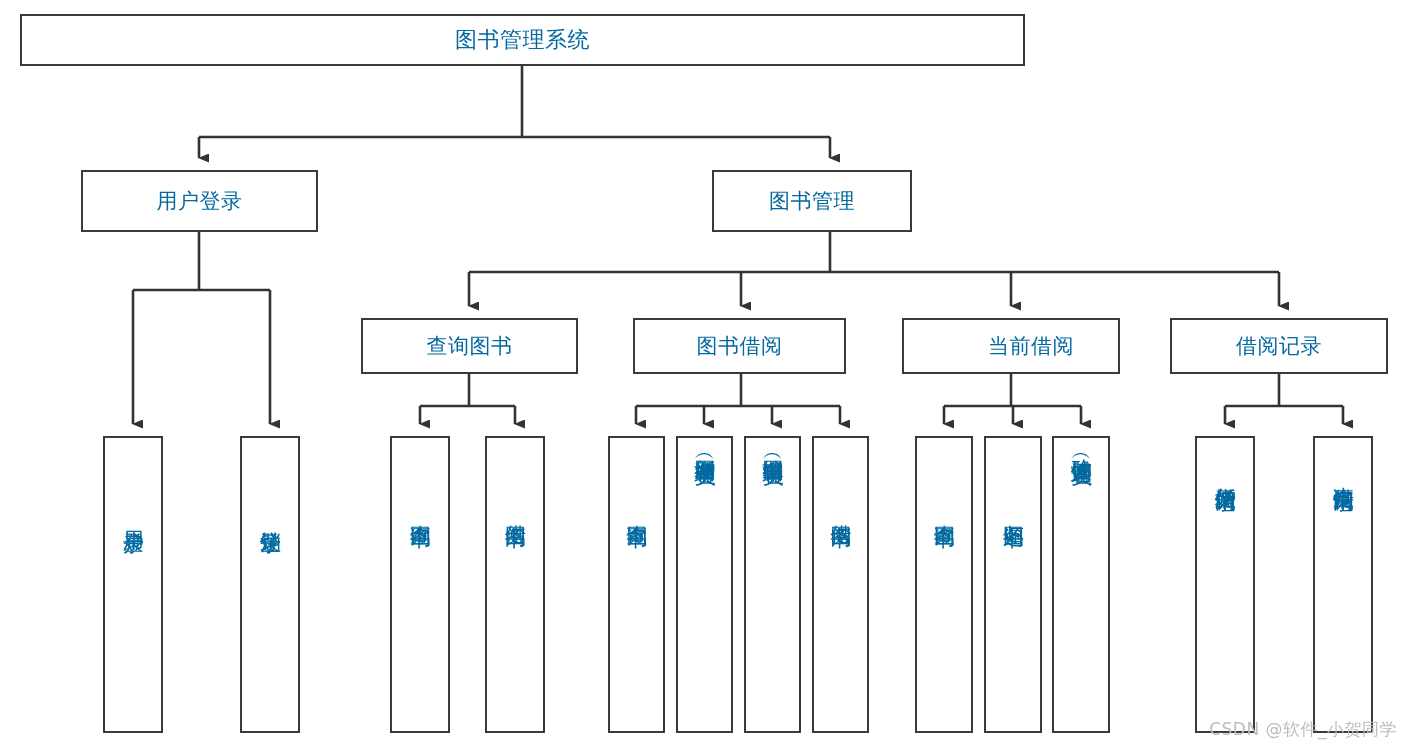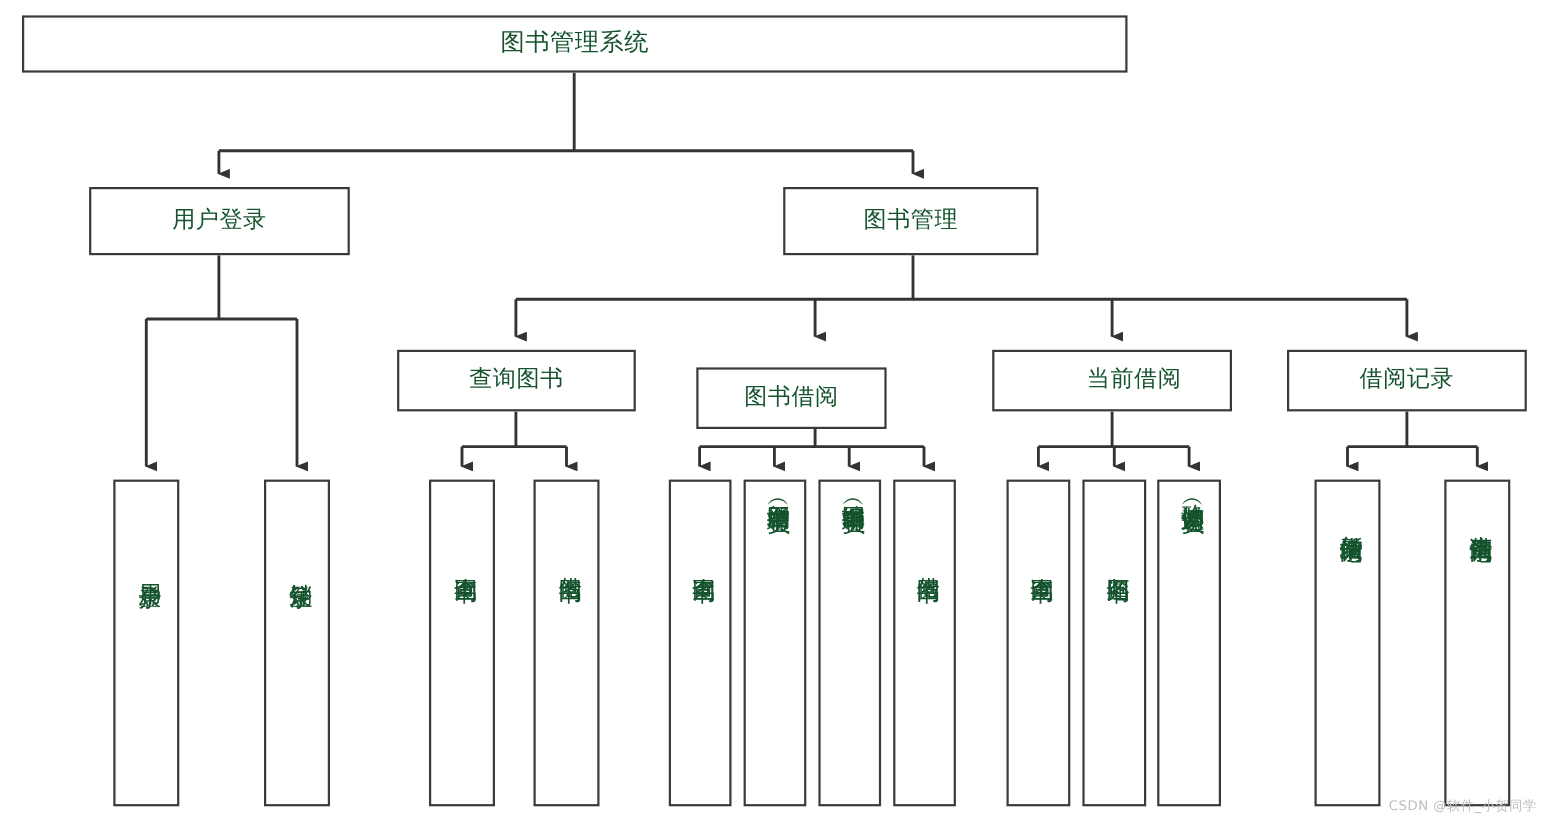--- a/index.html
+++ b/index.html
@@ -26,22 +26,21 @@
     pointer-events: none;
   }
   .node {
     position: absolute;
     box-sizing: border-box;
     background: #ffffff;
     border: 2px solid #3a3a3a;
     display: flex;
     align-items: center;
     justify-content: center;
-    color: #14532d;
-    font-family: Liberation Mono, monospace;
+    color: #0369a1;
   }
   .node.horiz .label {
     font-size: 21px;
     letter-spacing: 0.5px;
     white-space: nowrap;
     line-height: 1;
   }
   .node.vert {
     align-items: flex-start;
     justify-content: center;
@@ -58,21 +57,21 @@
   .node.vert.tall-pad {
     padding-top: 4px;
   }
   .node.root .label {
     font-size: 22px;
   }
   .watermark {
     position: absolute;
     right: 8px;
     bottom: 6px;
-    font-size: 12px;
+    font-size: 17px;
     color: #bdbdbd;
     white-space: nowrap;
     letter-spacing: 0.5px;
   }
 </style>
 </head>
 <body>
 
 <div id="canvas">
 
@@ -126,28 +125,28 @@
     </g>
   </svg>
 
   <div class="node horiz root" style="left:20px; top:14px; width:1005px; height:52px;">
     <span class="label">图书管理系统</span>
   </div>
 
   <div class="node horiz" style="left:81px; top:170px; width:237px; height:62px;">
     <span class="label">用户登录</span>
   </div>
-  <div class="node horiz" style="left:712px; top:170px; width:232px; height:62px;">
+  <div class="node horiz" style="left:712px; top:170px; width:200px; height:62px;">
     <span class="label">图书管理</span>
   </div>
 
   <div class="node horiz" style="left:361px; top:318px; width:217px; height:56px;">
     <span class="label">查询图书</span>
   </div>
-  <div class="node horiz" style="left:633px; top:334px; width:173px; height:56px;justify-content:center;">
+  <div class="node horiz" style="left:633px; top:318px; width:213px; height:56px;justify-content:center;">
     <span class="label">图书借阅</span>
   </div>
   <div class="node horiz" style="left:902px; top:318px; width:218px; height:56px;padding-left:40px;">
     <span class="label">当前借阅</span>
   </div>
   <div class="node horiz" style="left:1170px; top:318px; width:218px; height:56px;text-align:right;">
     <span class="label">借阅记录</span>
   </div>
 
   <div class="node vert" style="left:103px; top:436px; width:60px; height:297px; padding-top:76px;">

